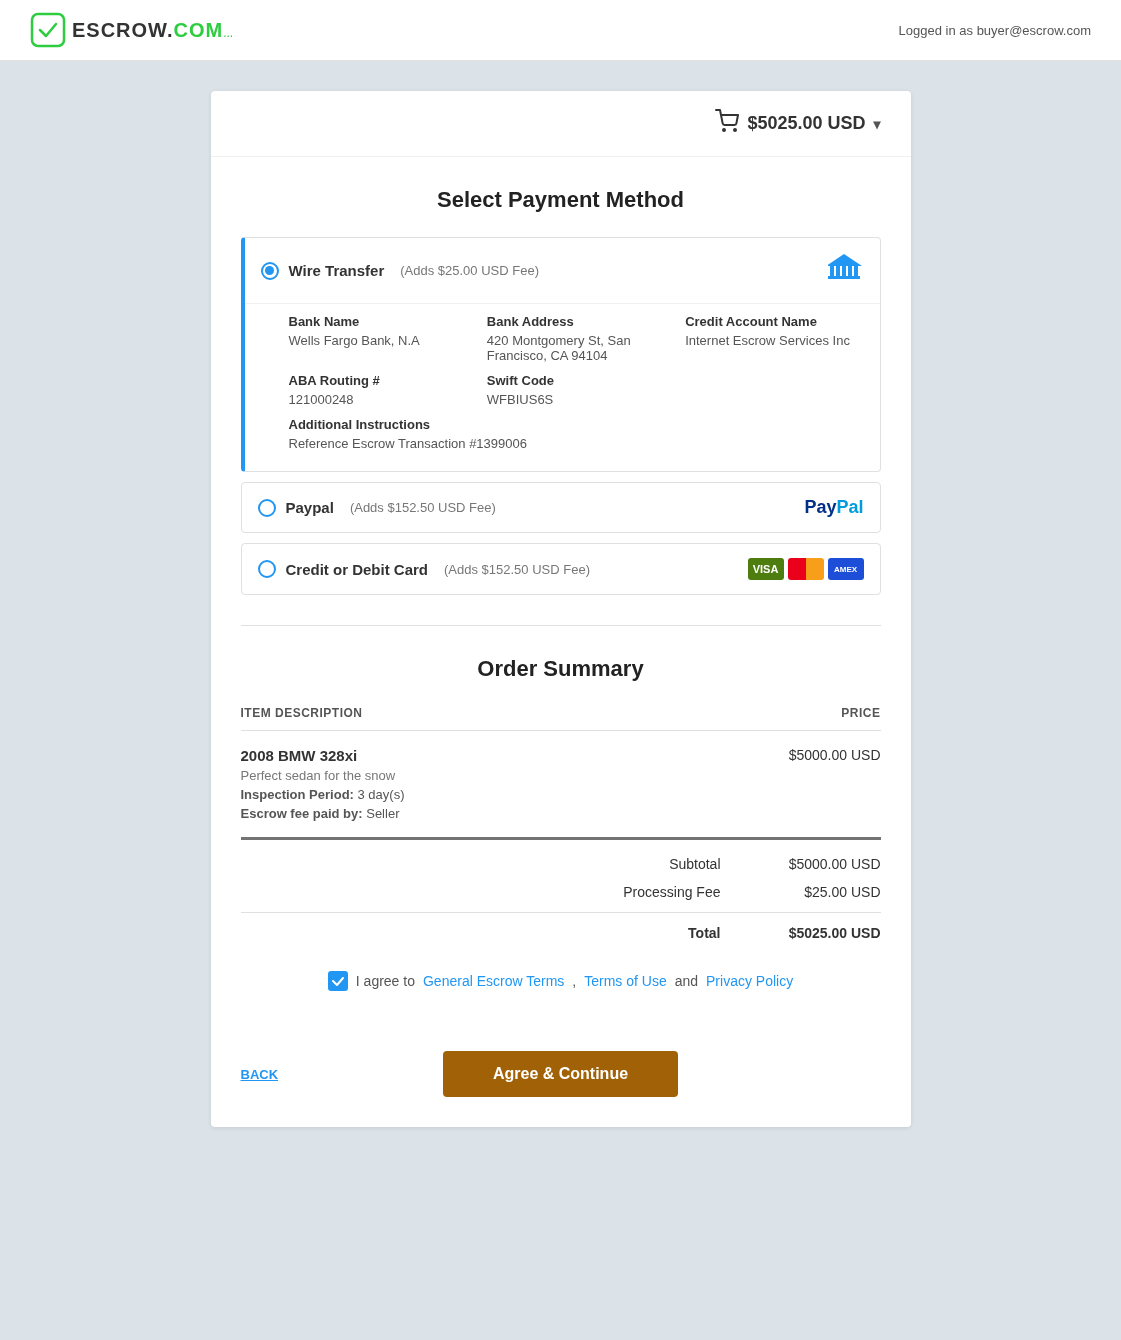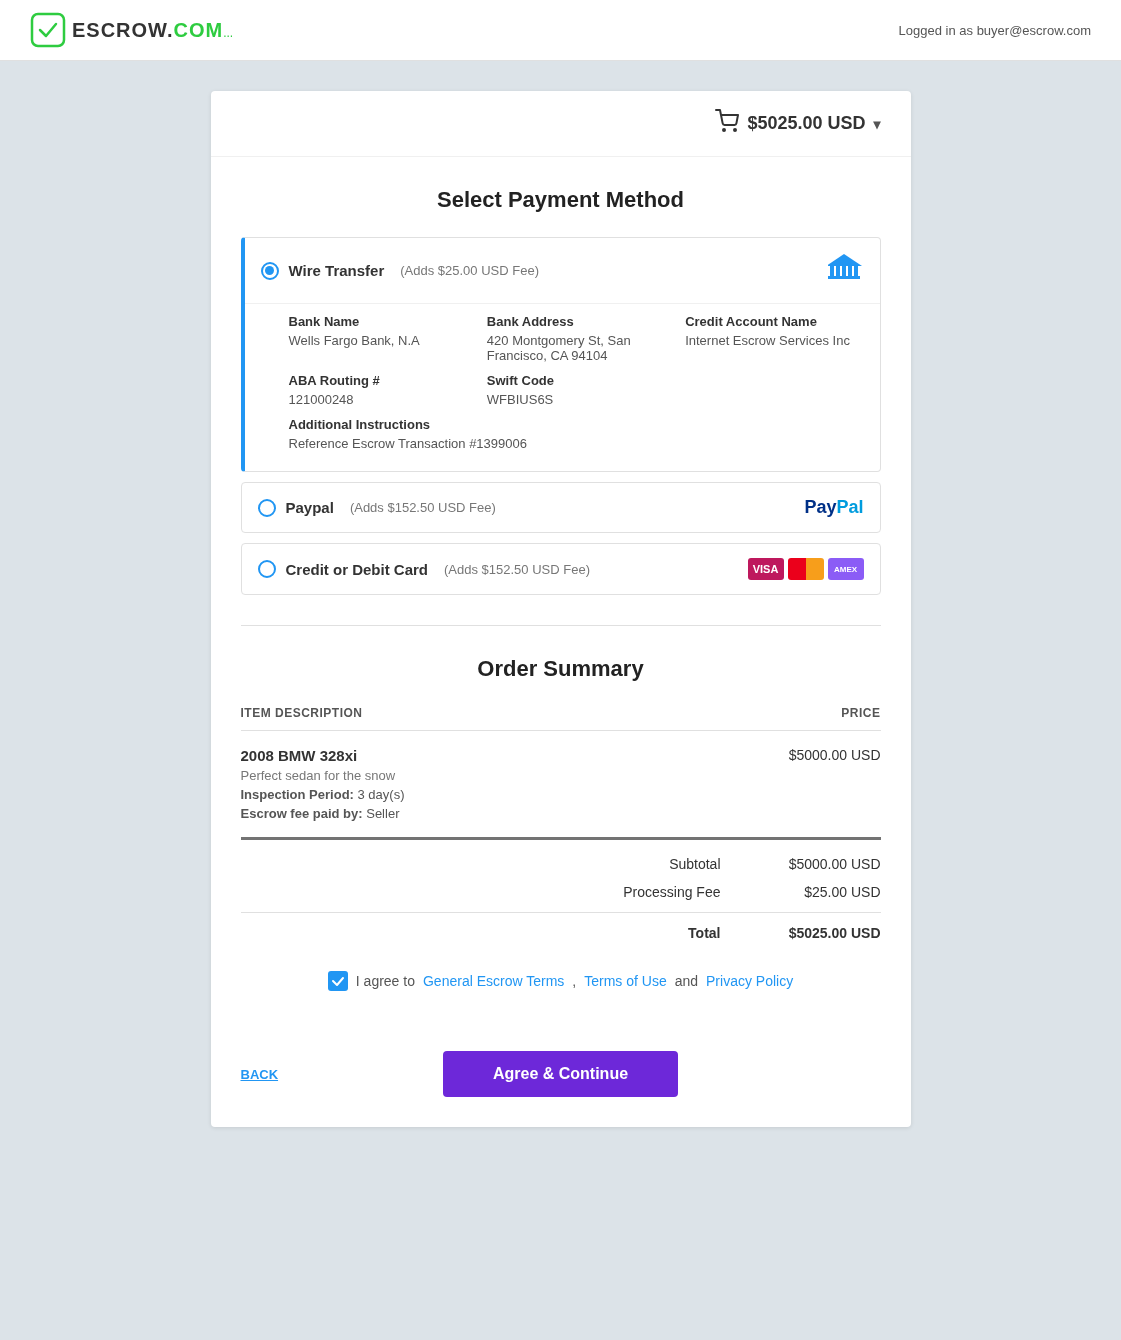--- a/index.html
+++ b/index.html
@@ -203,21 +203,21 @@
       width: 36px;
       height: 22px;
       border-radius: 3px;
       display: flex;
       align-items: center;
       justify-content: center;
       font-size: 8px;
       font-weight: bold;
       color: #fff;
     }
-    .card-visa { background: #be185d; font-size: 11px; }
+    .card-visa { background: #4d7c0f; font-size: 11px; }
     .card-mc { background: #eb001b; position: relative; overflow: visible; }
     .card-amex { background: #2671b9; font-size: 9px; }
 
     
     .section-divider {
       border: none;
       border-top: 1px solid #e0e0e0;
       margin: 30px 0;
     }
 
@@ -341,21 +341,21 @@
       position: absolute;
       left: 30px;
       color: #2196f3;
       font-size: 13px;
       font-weight: bold;
       text-decoration: underline;
       text-transform: uppercase;
       cursor: pointer;
     }
     .agree-continue-btn {
-      background: #6d28d9;
+      background: #a16207;
       color: #fff;
       border: none;
       border-radius: 4px;
       padding: 14px 50px;
       font-size: 16px;
       font-weight: bold;
       cursor: pointer;
     }
   </style>
 </head>
@@ -463,21 +463,21 @@
     <div class="payment-option">
       <div class="payment-option-header">
         <div class="payment-option-left">
           <div class="radio-btn"></div>
           <span class="payment-label">Credit or Debit Card</span>
           <span class="payment-fee">(Adds $152.50 USD Fee)</span>
         </div>
         <div class="card-logos">
           <div class="card-logo card-visa">VISA</div>
           <div class="card-logo card-mc" style="background: linear-gradient(to right, #eb001b 50%, #f79e1b 50%);"></div>
-          <div class="card-logo card-amex" style="background:#8b5cf6;color:white;font-size:8px;font-weight:bold;">AMEX</div>
+          <div class="card-logo card-amex" style="background:#1d4ed8;color:white;font-size:8px;font-weight:bold;">AMEX</div>
         </div>
       </div>
     </div>
 
     <hr class="section-divider">
 
     <div class="section-title">Order Summary</div>
 
     <div class="order-table">
       <div class="order-header">

